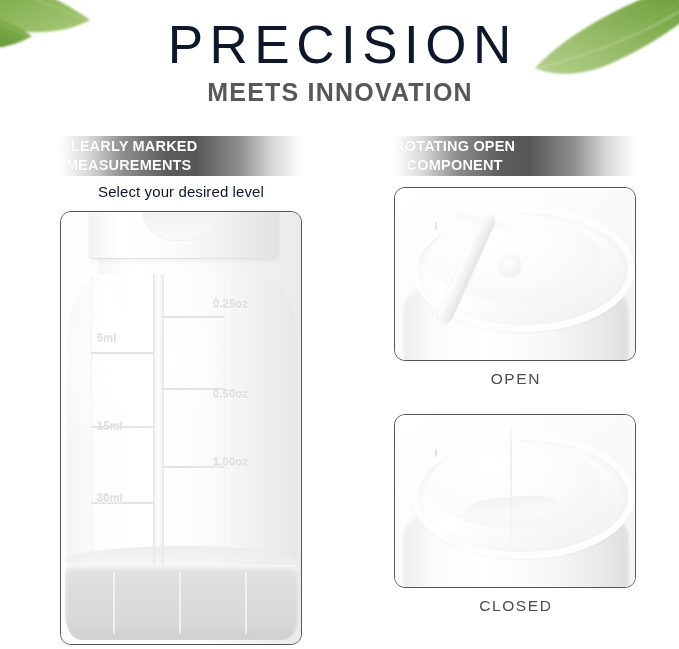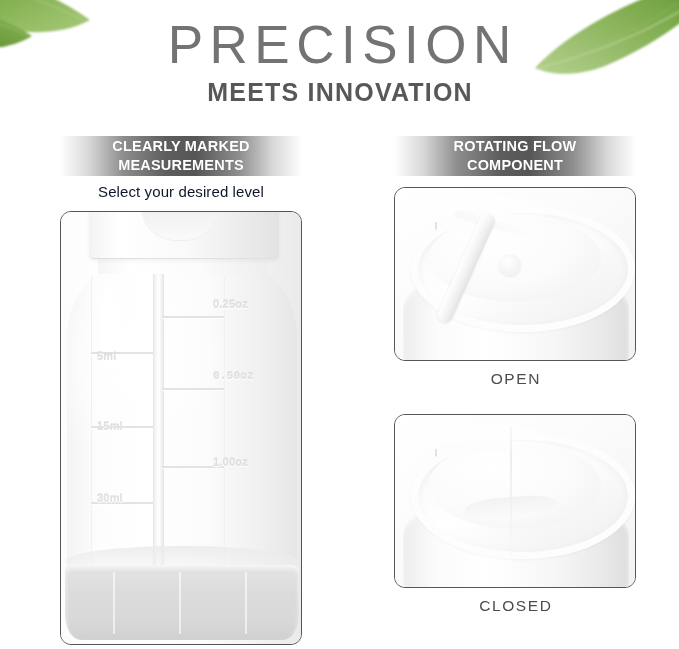--- a/index.html
+++ b/index.html
@@ -43,21 +43,21 @@
     top: 17px;
     left: 0;
     width: 679px;
     text-align: center;
   }
   .headline .h-main {
     display: block;
     font-size: 53px;
     font-weight: 300;
     letter-spacing: 6.5px;
-    color: #737373;
+    color: #0f172a;
     line-height: 1.05;
     text-indent: 6.5px;
   }
   .headline .h-sub {
     display: block;
     margin-top: 5px;
     font-size: 25px;
     font-weight: bold;
     letter-spacing: 1.2px;
     color: #58585a;
@@ -69,21 +69,20 @@
     position: absolute;
   }
   .col-left  { left: 60px;  top: 136px; width: 242px; }
   .col-right { left: 394px; top: 136px; width: 242px; }
 
   
   .banner {
     height: 40px;
     display: flex;
     align-items: center;
-    justify-content: center;
     background: linear-gradient(to right,
         #ffffff 0%,
         #d8d8d8 12%,
         #8e8e8e 26%,
         #5d5d5d 44%,
         #565656 56%,
         #8e8e8e 74%,
         #d8d8d8 88%,
         #ffffff 100%);
   }
@@ -436,41 +435,41 @@
       <div class="grad-strip"></div>
 
       <div class="tick tick-r" style="top:104px;"></div>
       <div class="tick tick-r" style="top:176px;"></div>
       <div class="tick tick-r" style="top:254px;"></div>
       <div class="tick tick-l" style="top:140px;"></div>
       <div class="tick tick-l" style="top:214px;"></div>
       <div class="tick tick-l" style="top:290px;"></div>
 
       <div class="mark-label mark-r" style="top:86px;">0.25oz</div>
-      <div class="mark-label mark-r" style="top:158px;font-family:Liberation Mono, monospace;">0.50oz</div>
+      <div class="mark-label mark-r" style="top:176px;">0.50oz</div>
       <div class="mark-label mark-r" style="top:244px;">1.00oz</div>
 
-      <div class="mark-label mark-l" style="top:138px;">5ml</div>
+      <div class="mark-label mark-l" style="top:120px;">5ml</div>
       <div class="mark-label mark-l" style="top:208px;">15ml</div>
       <div class="mark-label mark-l" style="top:280px;">30ml</div>
 
       <div class="base-ellipse"></div>
       <div class="bottle-base"></div>
       <div class="base-rib" style="left:52px;"></div>
       <div class="base-rib" style="left:118px;"></div>
       <div class="base-rib" style="left:184px;"></div>
     </div>
   </div>
 </div>
 
 <div class="col col-right">
 
   <div class="banner">
     <div class="banner-text">
-      <span>ROTATING FLOW</span><br>
+      <span>ROTATING OPEN</span><br>
       <span>COMPONENT</span>
     </div>
   </div>
 
 
   <div class="frame frame-cap">
     <div class="cap-scene">
       <div class="cap-collar"></div>
       <div class="collar-rib" style="left:40px;"></div>
       <div class="collar-rib" style="left:118px;"></div>

